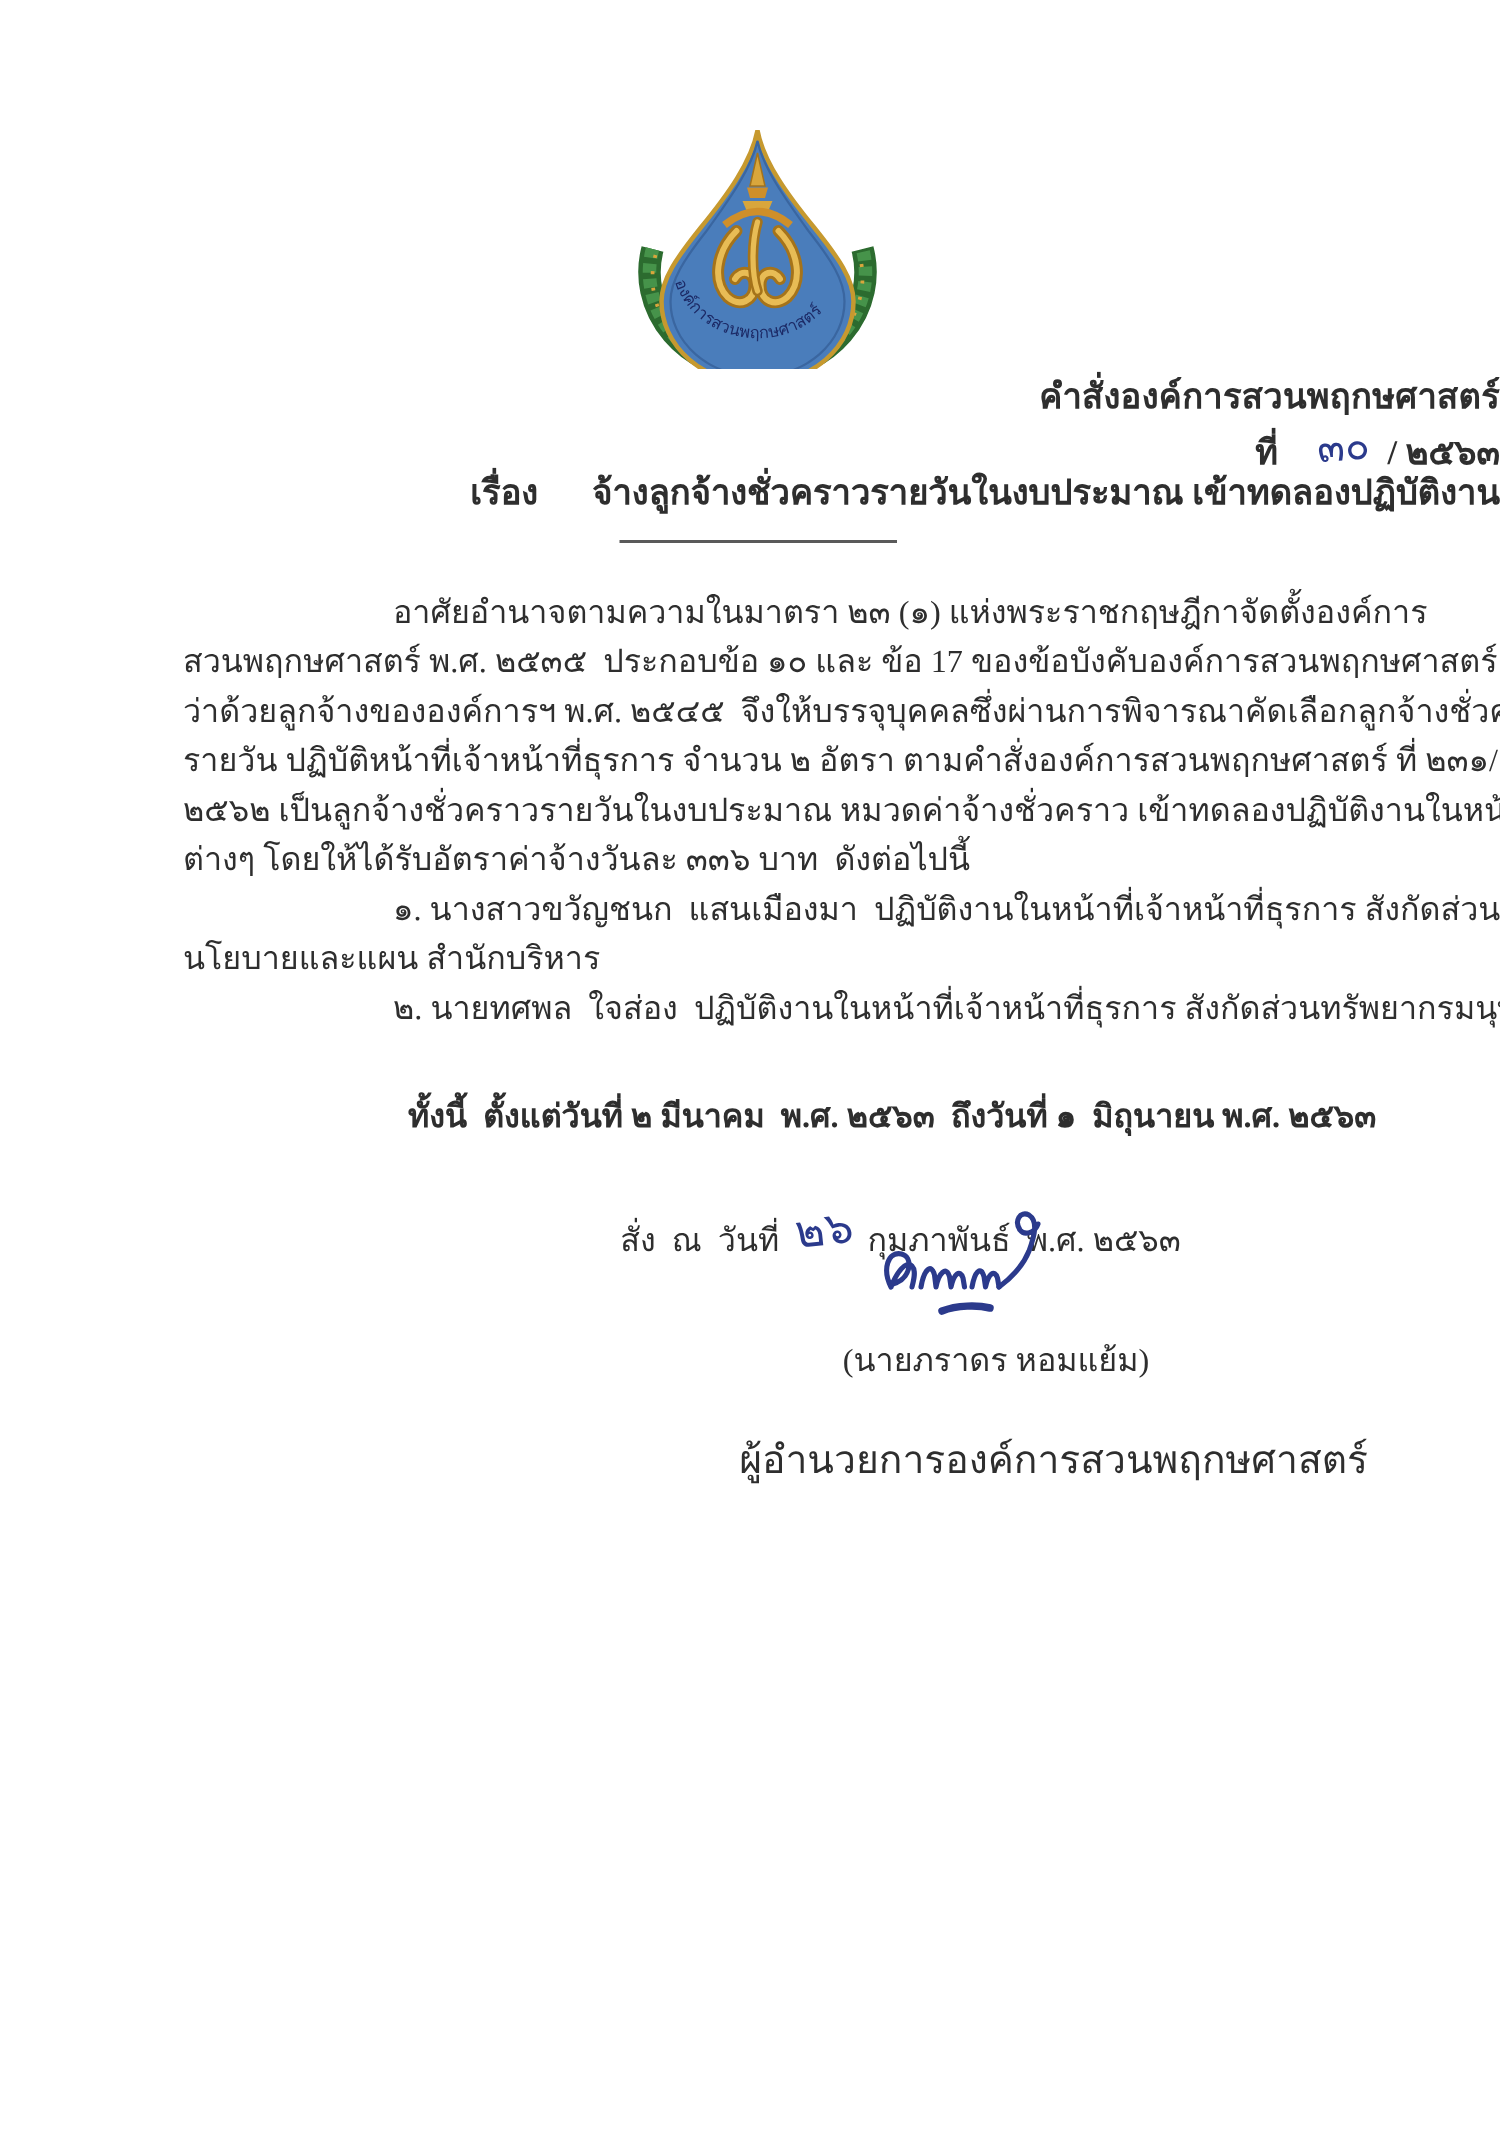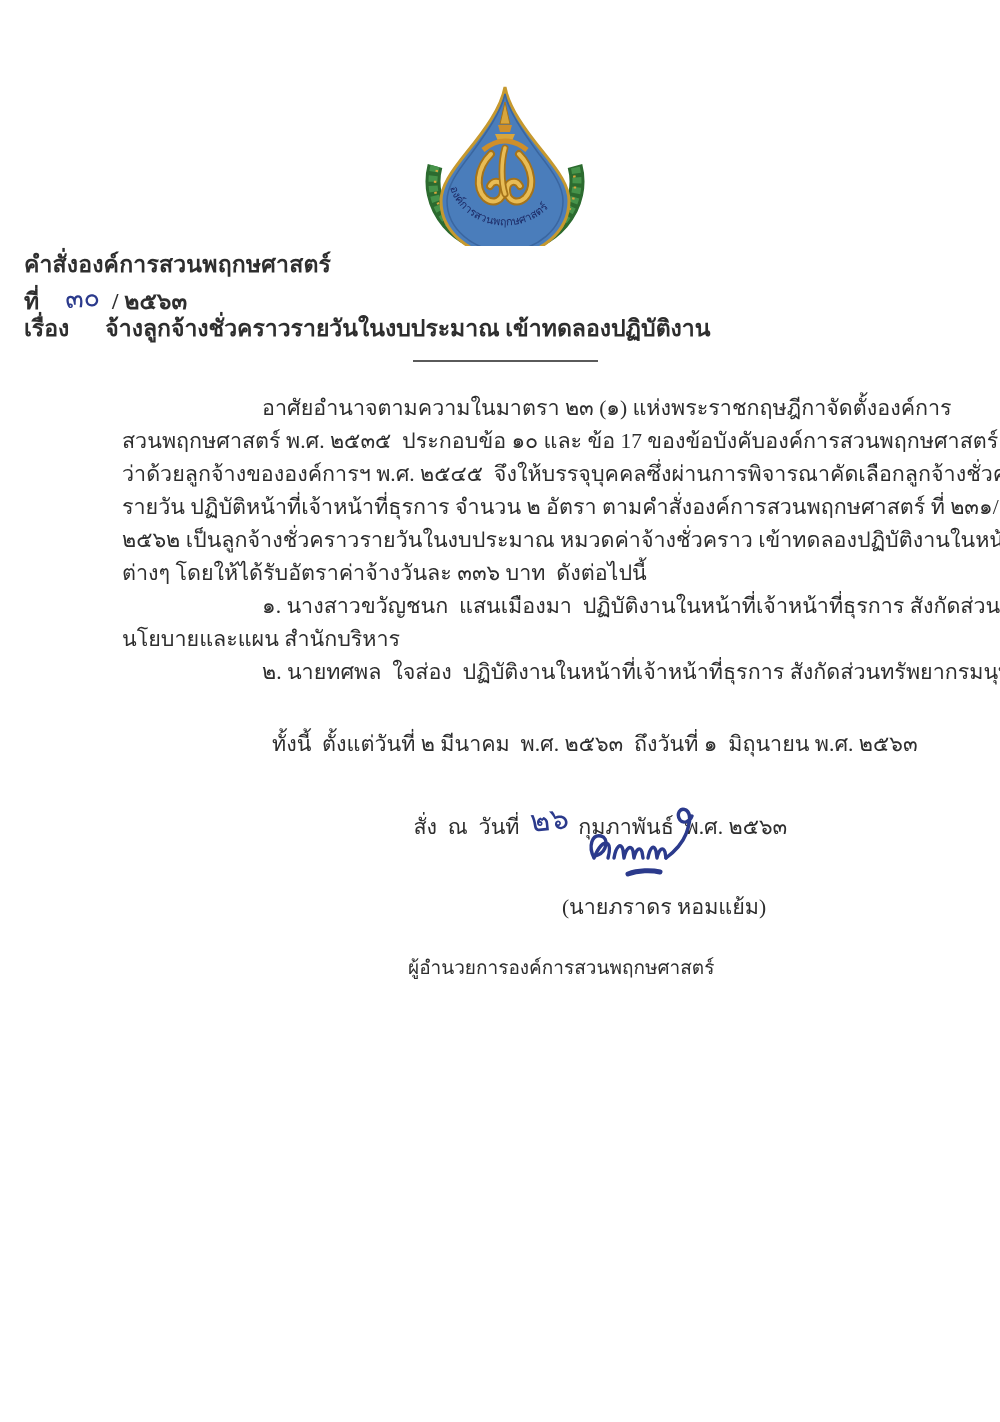--- a/index.html
+++ b/index.html
@@ -6,48 +6,48 @@
   .page{
     position:relative;
     width:1000px;height:1422px;
     margin:0 auto;
     background:#ffffff;
     font-family:"Liberation Serif","DejaVu Serif",serif;
     color:#2e2e2e;
     overflow:hidden;
   }
   .abs{position:absolute;}
-  .center{left:0;right:0;text-align:left;padding-left:24px;}
+  .center{left:0;right:0;text-align:right;padding-left:24px;}
   
   .doc-title{top:246px;font-size:23px;font-weight:600;letter-spacing:.2px;}
   .doc-number{top:278px;font-size:23px;font-weight:600;}
   .doc-number .gap1{display:inline-block;width:26px;}
   .doc-number .gap2{display:inline-block;width:12px;}
   .hand{
     color:#2b3a8c;
     font-size:27px;
     font-weight:400;
     display:inline-block;
     transform:translateY(-2px) rotate(-4deg);
   }
   .subject{top:310px;font-size:23px;font-weight:600;}
   .subject .lbl{margin-right:36px;}
   .divider{top:360px;left:413px;width:185px;height:2px;background:#5a5a5a;}
   
   .body-block{top:392px;left:122px;width:768px;font-size:21.5px;line-height:33px;}
   .bodyline{white-space:pre;height:33px;}
   .indent{padding-left:140px;}
-  .closing-effective{top:726px;left:272px;font-size:21.5px;white-space:pre;}
+  .closing-effective{top:726px;left:272px;font-size:21.5px;white-space:pre;font-weight:bold;}
   .closing-issued{top:775px;left:392px;font-size:21.5px;white-space:pre;}
   .closing-issued .hand{font-size:30px;transform:translateY(-4px) rotate(-6deg);margin:0 10px;}
   
   .sig-svg{top:806px;left:580px;}
   .sig-name{top:889px;left:404px;width:520px;text-align:center;font-size:21.5px;}
   .sig-title1{top:922px;left:400px;width:520px;text-align:center;font-size:21.5px;}
-  .sig-title2{top:952px;left:408px;width:520px;text-align:left;font-size:19px;}
+  .sig-title2{top:952px;left:392px;width:520px;text-align:right;font-size:26px;}
   .logo-wrap{top:84px;left:413px;width:184px;height:162px;}
 </style>
 </head>
 <body>
 
 <div class="page">
 
   <div class="abs logo-wrap">
     <svg width="184" height="162" viewBox="0 0 184 162">
 

